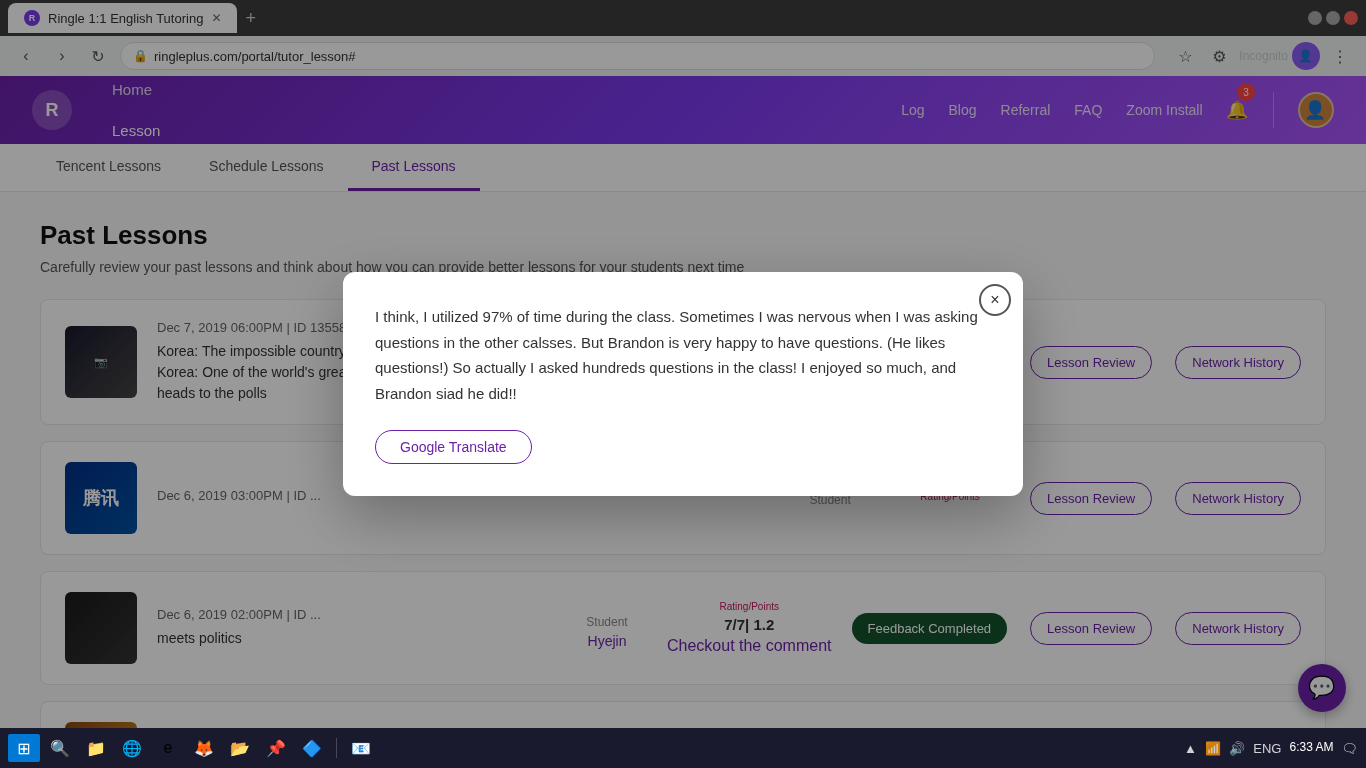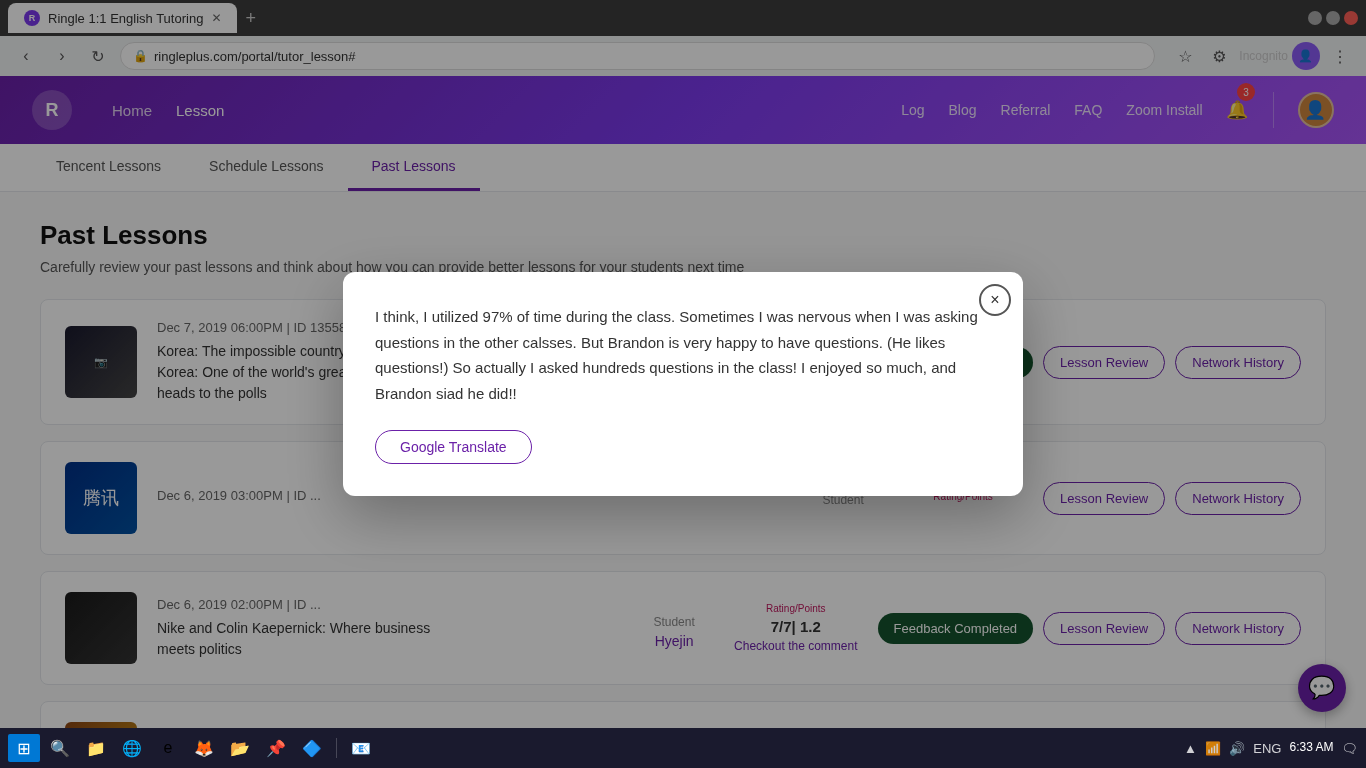--- a/index.html
+++ b/index.html
@@ -115,21 +115,21 @@
       margin-right: 40px;
     }
     .logo-circle {
       width: 40px; height: 40px;
       border-radius: 50%;
       background: rgba(255,255,255,0.2);
       display: flex; align-items: center; justify-content: center;
       color: white; font-weight: bold; font-size: 18px;
     }
     .app-nav {
-      display: flex; gap: 24px; align-items: flex-start;
+      display: flex; gap: 24px; align-items: flex-start; flex-direction: column;
     }
     .app-nav-link {
       color: rgba(255,255,255,0.8);
       font-size: 15px;
       cursor: pointer;
       text-decoration: none;
     }
     .app-nav-link.active { color: white; font-weight: normal; }
     .header-right {
       margin-left: auto;
@@ -231,22 +231,22 @@
       font-size: 14px;
       color: #333;
       line-height: 1.5;
     }
     .lesson-student { text-align: center; min-width: 80px; margin-top: 7px; }
     .student-label { font-size: 12px; color: #888; margin-bottom: 4px; }
     .student-name { font-size: 14px; color: #6b21a8; font-weight: 500; }
     .lesson-rating { text-align: center; min-width: 120px; }
     .rating-label { font-size: 10px; color: #be185d; margin-bottom: 4px; }
     .rating-value { font-size: 15px; color: #333; font-weight: bold; }
-    .checkout-comment { font-size: 12px; color: #6b21a8; margin-top: 4px; cursor: pointer; }
-    .lesson-actions { display: flex; gap: 10px; align-items: center; flex-shrink: 0; }
+    .checkout-comment { font-size: 16px; color: #6b21a8; margin-top: 4px; cursor: pointer; }
+    .lesson-actions { display: flex; gap: 23px; align-items: center; flex-shrink: 0; }
     .btn-feedback-completed {
       background: #14532d;
       color: white;
       border: none;
       border-radius: 20px;
       padding: 8px 16px;
       font-size: 13px;
       cursor: pointer;
     }
     .btn-outline {
@@ -484,21 +484,21 @@
     </div>
     <div class="lesson-actions">
       <button class="btn-feedback-completed">Feedback Completed</button>
       <button class="btn-outline">Lesson Review</button>
       <button class="btn-outline">Network History</button>
     </div>
   </div>
 
   <div class="lesson-card">
     <div class="lesson-thumb thumb-tencent">
-      <span style="color:white; font-size:18px; font-weight:normal;">腾讯</span>
+      <span style="color:white; font-size:18px; font-weight:bold;">腾讯</span>
     </div>
     <div class="lesson-info">
       <div class="lesson-meta">
         <span>Dec 6, 2019 03:00PM</span>
         <span> | </span>
         <span>ID ...</span>
       </div>
     </div>
     <div class="lesson-student">
       <div class="student-label">Student</div>
@@ -518,21 +518,20 @@
     <div class="lesson-thumb thumb-nike">
       <span style="color:#888; font-size:11px;"></span>
     </div>
     <div class="lesson-info">
       <div class="lesson-meta">
         <span>Dec 6, 2019 02:00PM</span>
         <span> | </span>
         <span>ID ...</span>
       </div>
       <div class="lesson-title">
-        <div>Nike and Colin Kaepernick: Where business</div>
         <div>meets politics</div>
       </div>
     </div>
     <div class="lesson-student">
       <div class="student-label">Student</div>
       <div class="student-name">Hyejin</div>
     </div>
     <div class="lesson-rating">
       <div class="rating-label">Rating/Points</div>
       <div class="rating-value">7/7| 1.2</div>

